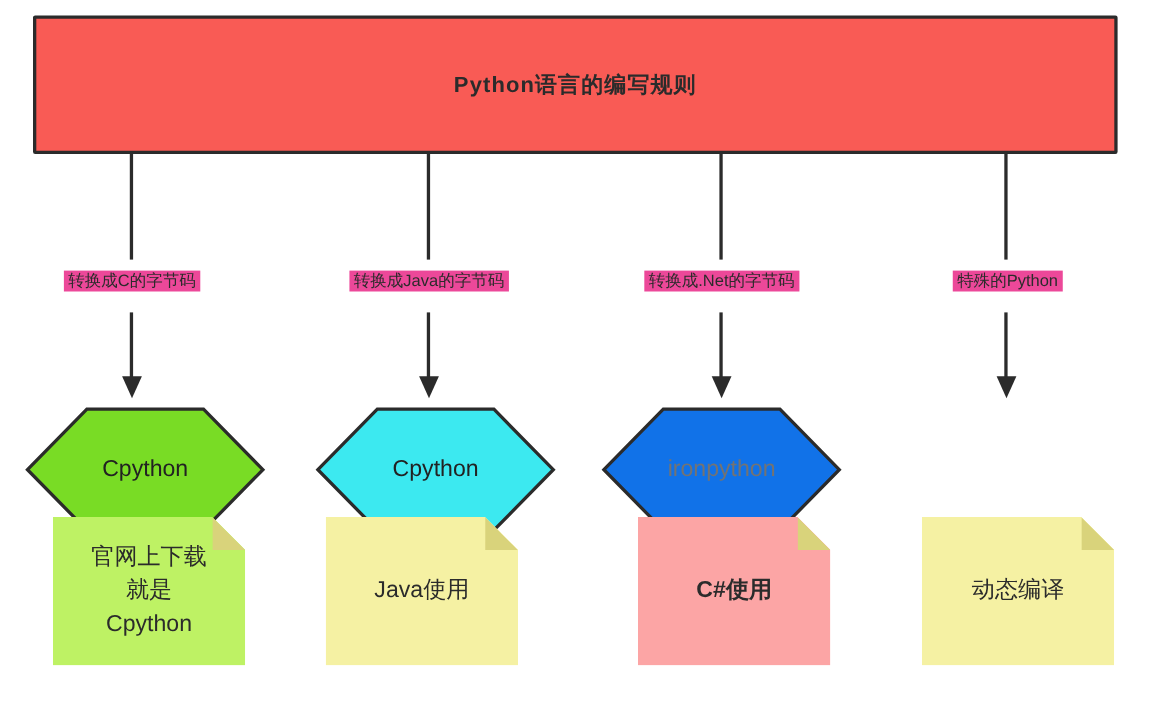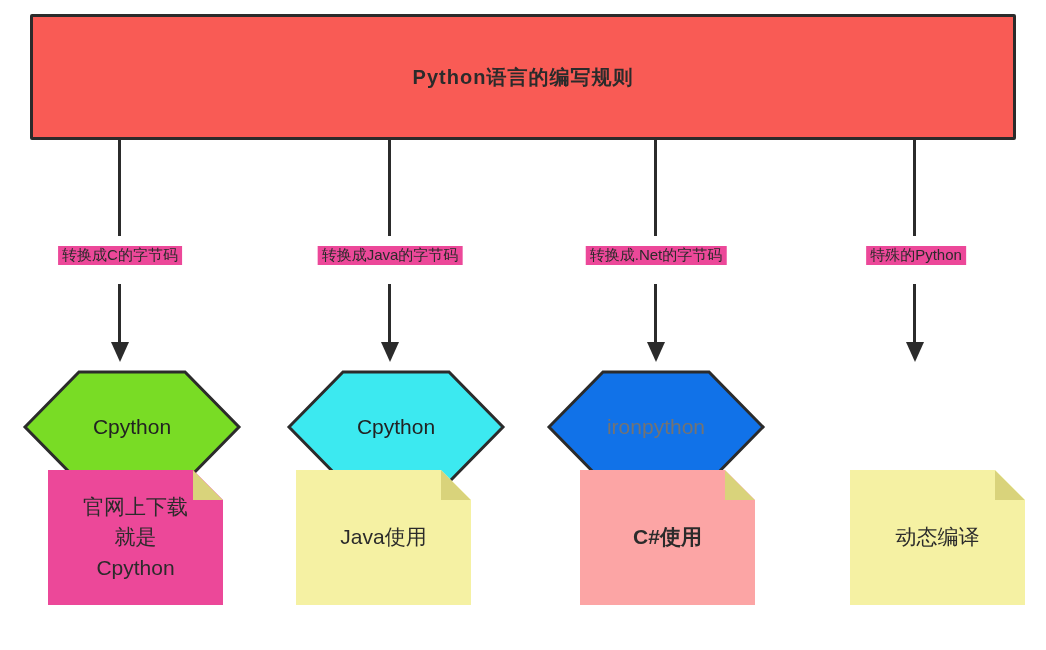--- a/index.html
+++ b/index.html
@@ -78,21 +78,21 @@
   <div class="line seg1 c0"></div>
   <div class="arrow-label c0">转换成C的字节码</div>
   <div class="line seg2 c0"></div>
   <div class="arrowhead c0"></div>
   <div class="hexagon c0">
     <svg viewBox="0 0 220 118">
       <polygon points="3,59 57,4 163,4 217,59 163,114 57,114" stroke="#2b2b2b" stroke-width="3" stroke-linejoin="miter" fill="#79dc25"></polygon>
     </svg>
     <span class="hex-label" style="color: rgb(34, 34, 34);">Cpython</span>
   </div>
-  <div class="note c0" style="background-color: #ec4899; --fold: #d9d37b;">
+  <div class="note c0" style="background-color: #bef264; --fold: #d9d37b;">
     <span class="note-text">官网上下载
 就是
 Cpython</span>
   </div>
 
   <div class="line seg1 c1"></div>
   <div class="arrow-label c1">转换成Java的字节码</div>
   <div class="line seg2 c1"></div>
   <div class="arrowhead c1"></div>
   <div class="hexagon c1">
@@ -116,17 +116,17 @@
     <span class="hex-label" style="color: #737373;">ironpython</span>
   </div>
   <div class="note c2" style="background-color: #fca5a5; font-weight: bold; --fold: #d9d37b;">
     <span class="note-text">C#使用</span>
   </div>
 
   <div class="line seg1 c3"></div>
   <div class="arrow-label c3">特殊的Python</div>
   <div class="line seg2 c3"></div>
   <div class="arrowhead c3"></div>
-  <div class="note c3" style="background-color: rgb(245, 241, 163); margin-left: 12px; --fold: #d9d37b;">
+  <div class="note c3" style="background-color: rgb(245, 241, 163); --fold: #d9d37b;">
     <span class="note-text">动态编译</span>
   </div>
 
 </div>
 
 </body></html>

